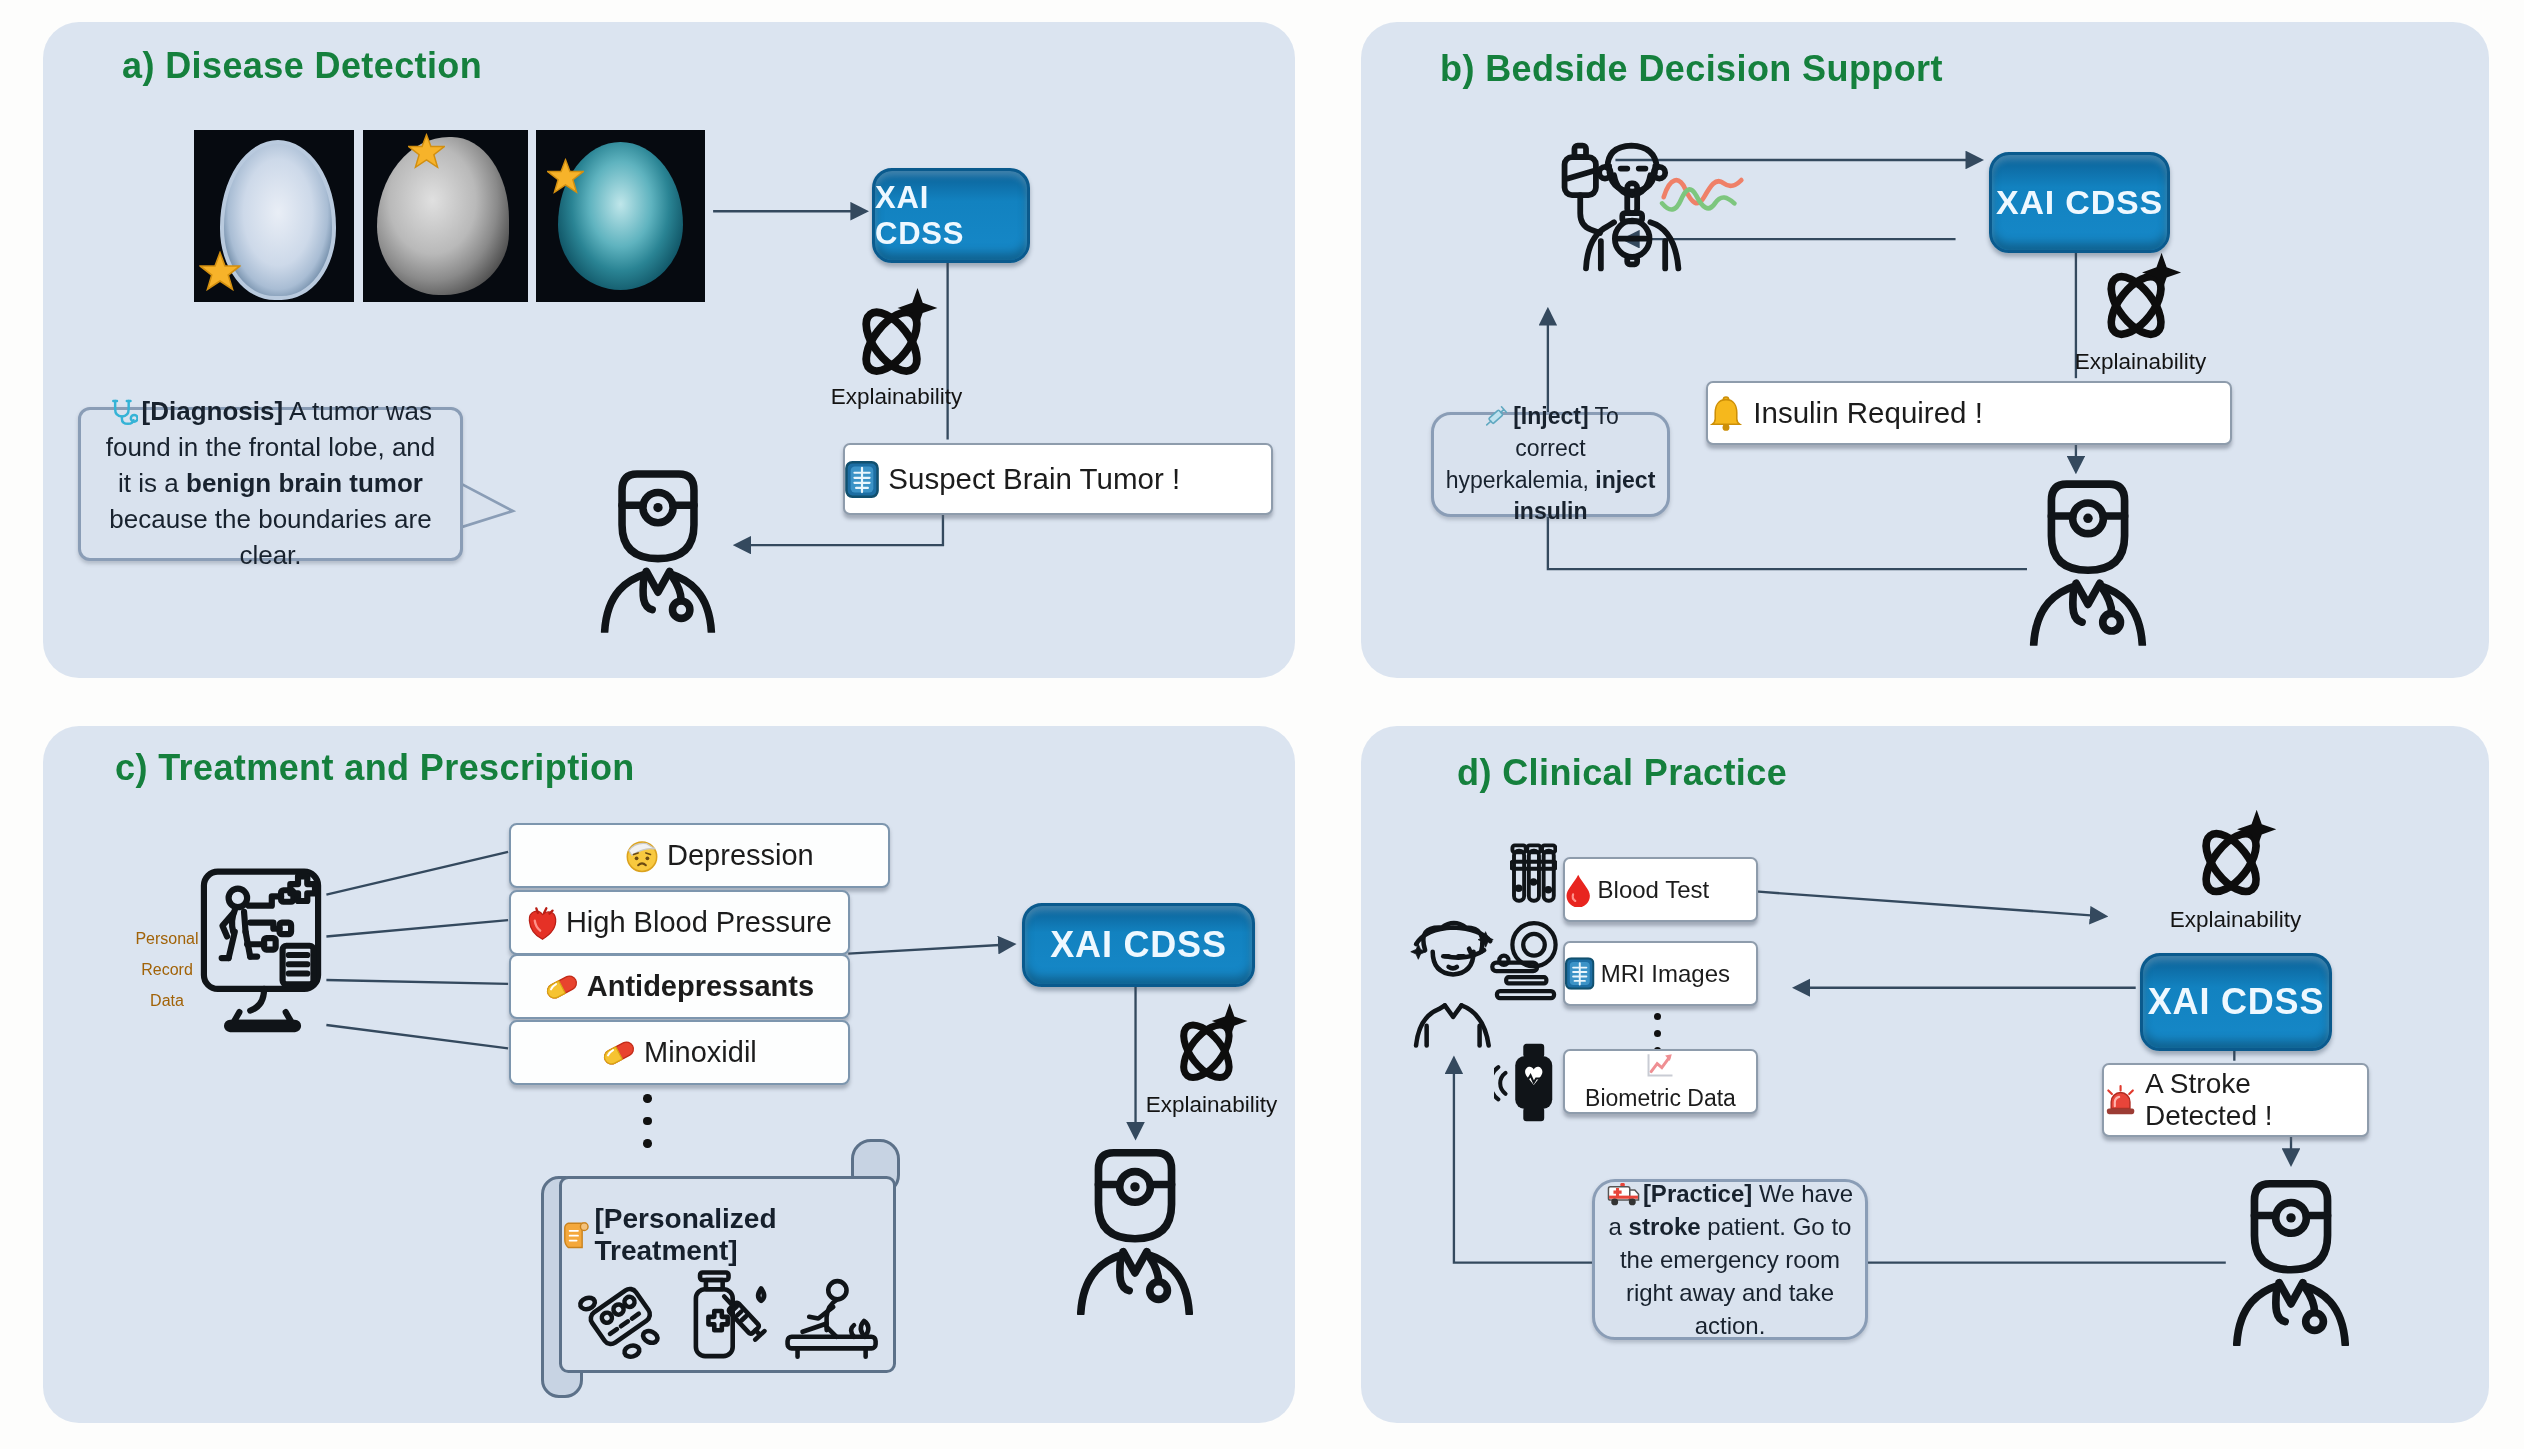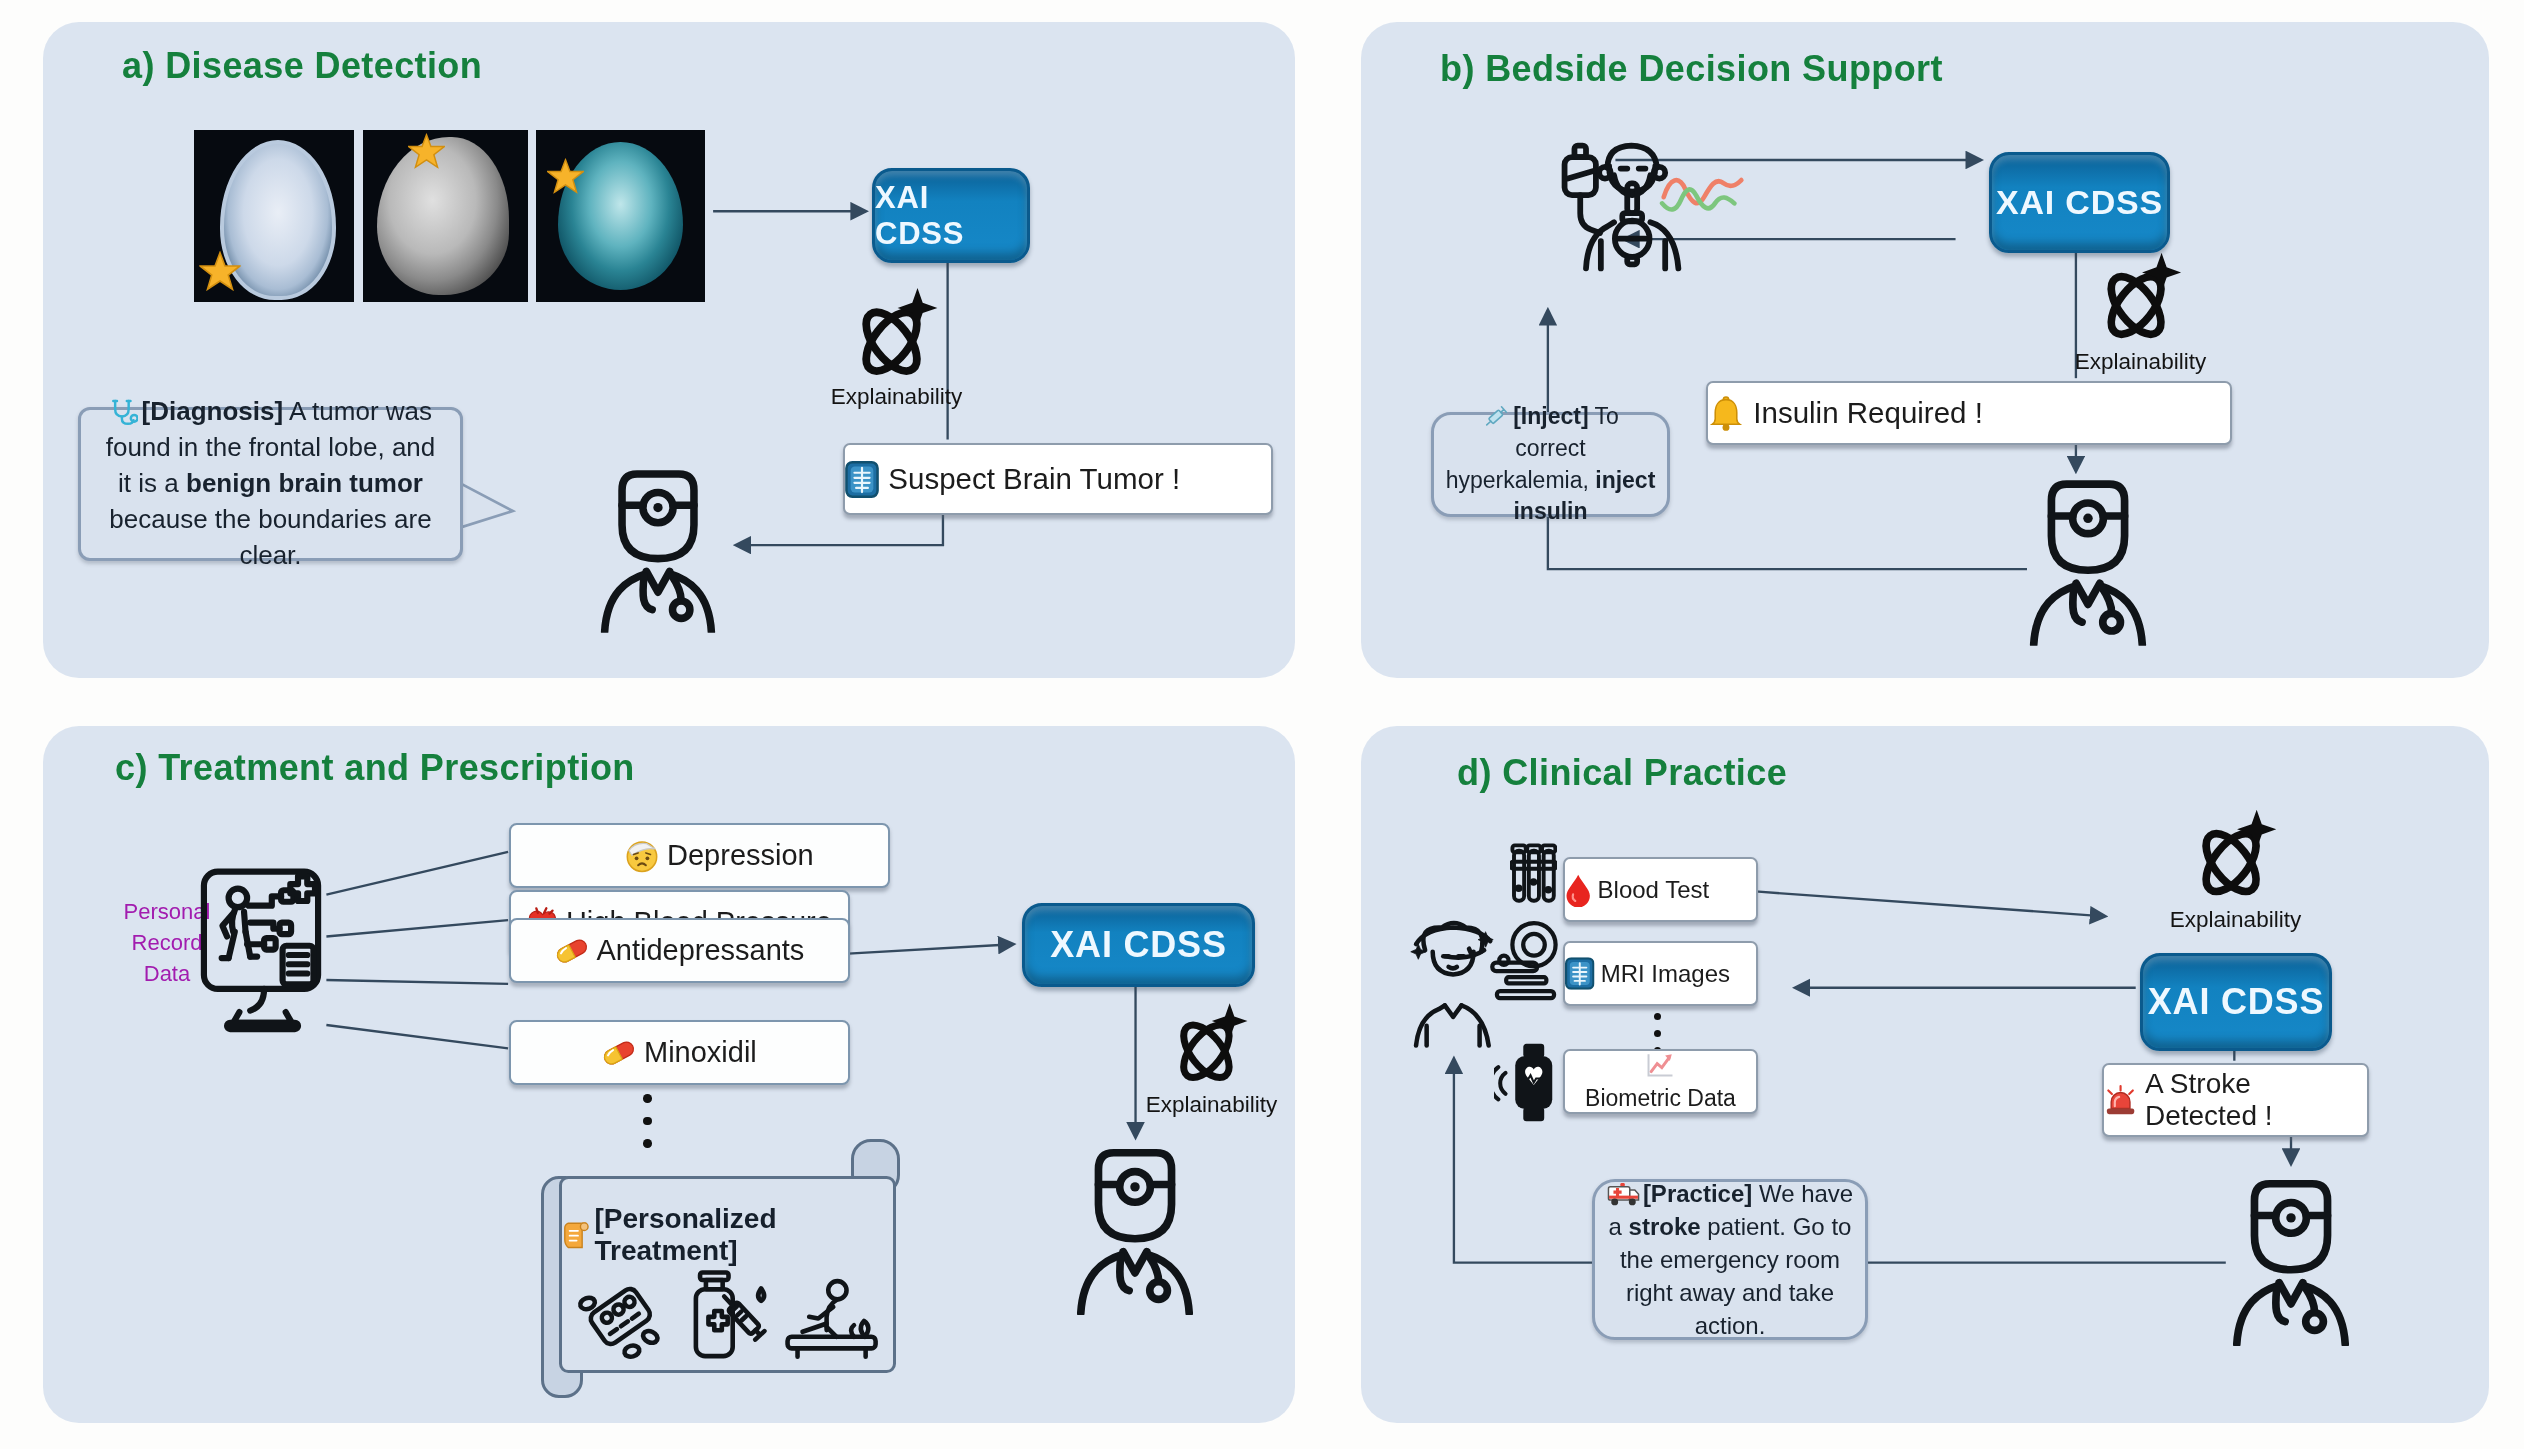--- a/index.html
+++ b/index.html
@@ -28,21 +28,21 @@
   .mrirow{position:absolute;display:flex;gap:8.5px;}
   .mri{position:relative;background:#060a10;overflow:hidden;flex:none;height:100%;}
   .blob{position:absolute;}
   .vdots{position:absolute;}
   .vdots i{display:block;background:#111;border-radius:50%;}
   .roll{position:absolute;background:#c7d3e3;border:3.1px solid #5c7189;}
   .scrollbody{position:absolute;background:#d9e2ee;border:3.1px solid #5c7189;border-radius:9.3px;
        display:flex;flex-direction:column;align-items:center;}
   .scrolltitle{margin-top:24px;font-size:28px;font-weight:bold;color:#16202c;display:flex;align-items:center;gap:4.7px;}
   .scrollicons{display:flex;align-items:flex-end;gap:12.4px;margin-top:3.1px;}
-  .prd{position:absolute;text-align:center;font-size:22px;line-height:31px;color:#a21caf;}
+  .prd{position:absolute;text-align:center;font-size:16px;line-height:31px;color:#a16207;margin-top:27px;}
   svg.lineart{stroke:#101418;fill:none;stroke-linecap:round;stroke-linejoin:round;}
 </style>
 </head>
 <body>
 
 <div id="canvas">
 
   <svg width="0" height="0" style="position:absolute">
     <defs>
       <symbol id="sym-doctor" viewBox="0 0 100 140">
@@ -437,21 +437,21 @@
         <use href="#sym-facebandage"></use>
       </svg>
     <span>Depression</span>
   </div>
   <div class="datarow" style="left:509px;top:890px;width:337px;height:61px;font-size:29px;">
     <svg width="31" height="34" viewBox="0 0 40 44">
         <use href="#sym-heartorgan"></use>
       </svg>
     <span>High Blood Pressure</span>
   </div>
-  <div class="datarow" style="left:509px;top:918px;width:337px;height:61px;font-size:29px;">
+  <div class="datarow" style="left:509px;top:954px;width:337px;height:61px;font-size:29px;font-weight:bold;">
     <svg width="34" height="28" viewBox="0 0 44 36">
         <use href="#sym-pill"></use>
       </svg>
     <span>Antidepressants</span>
   </div>
   <div class="datarow" style="left:509px;top:1020px;width:337px;height:61px;font-size:29px;">
     <svg width="34" height="28" viewBox="0 0 44 36">
         <use href="#sym-pill"></use>
       </svg>
     <span>Minoxidil</span>

